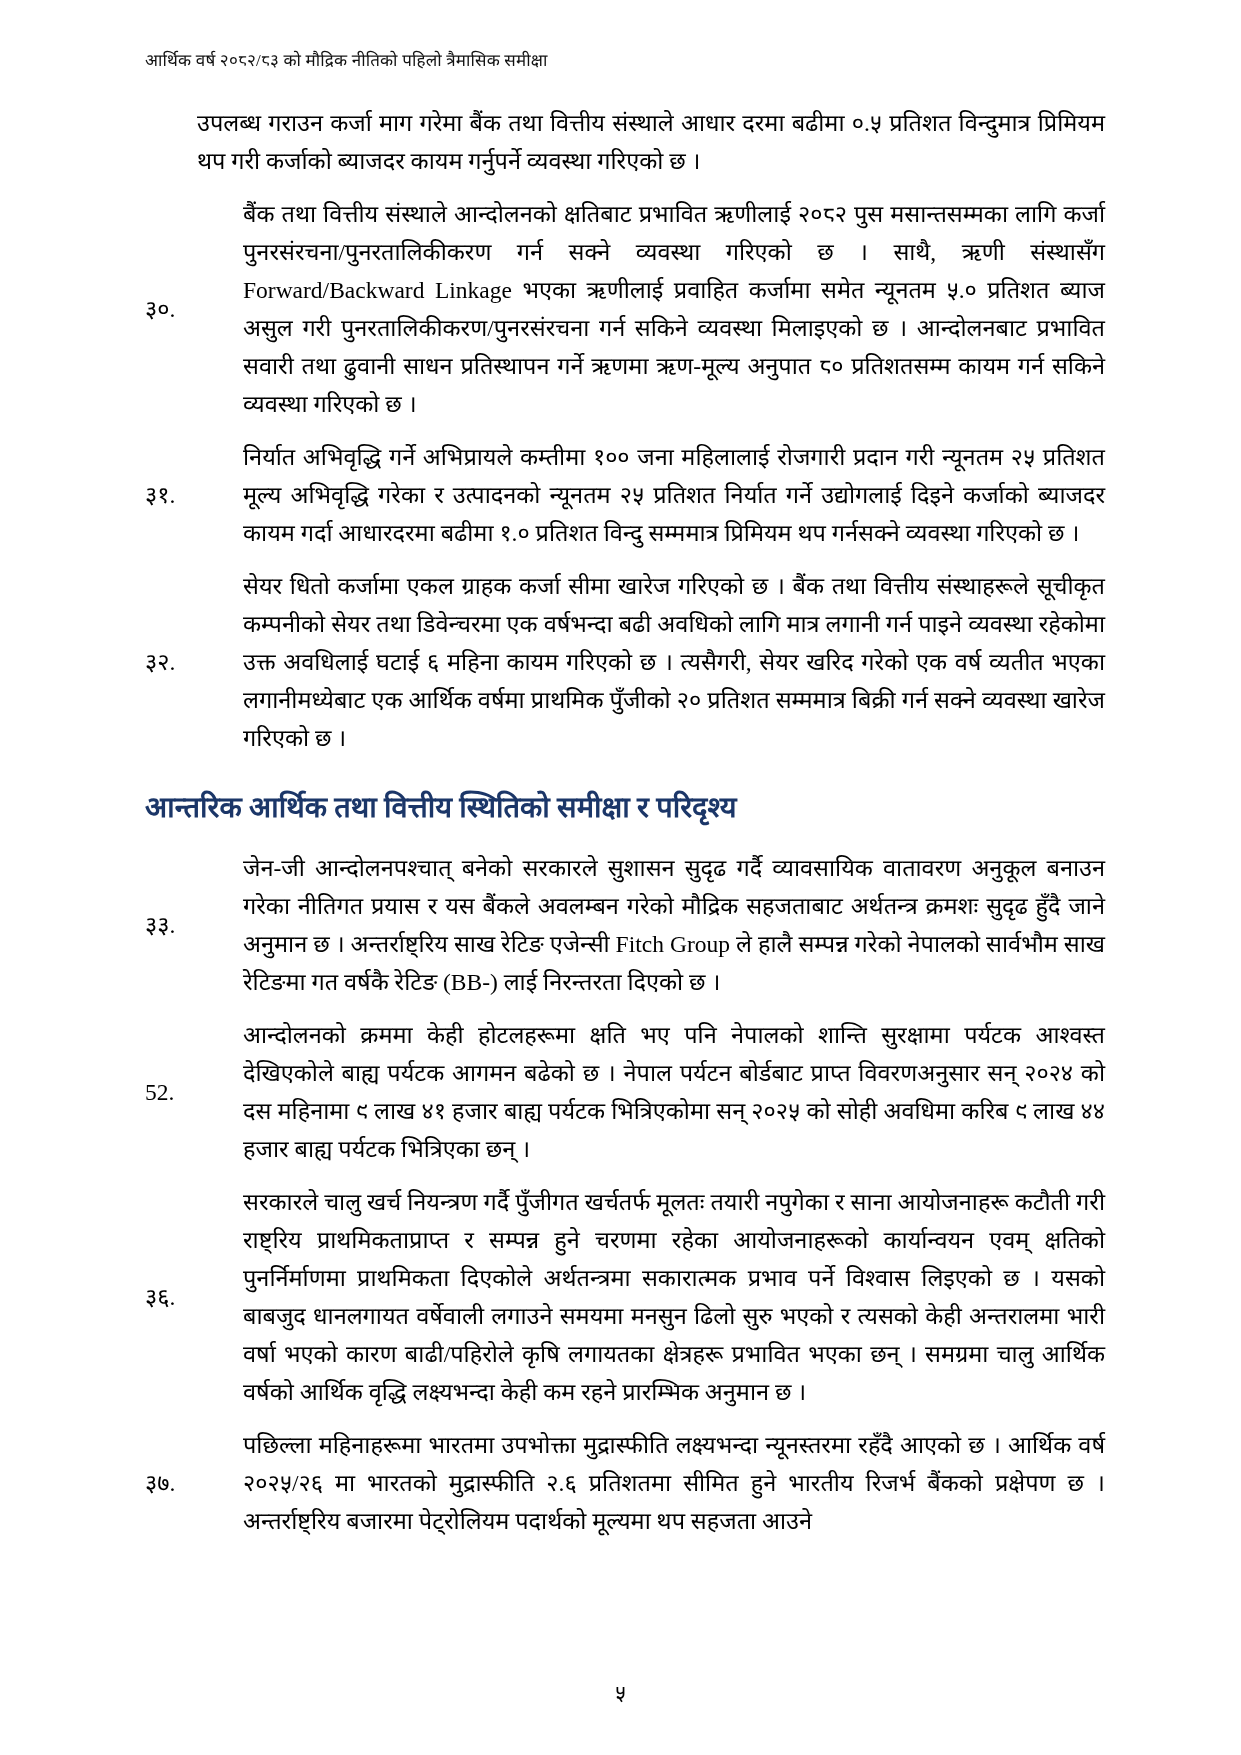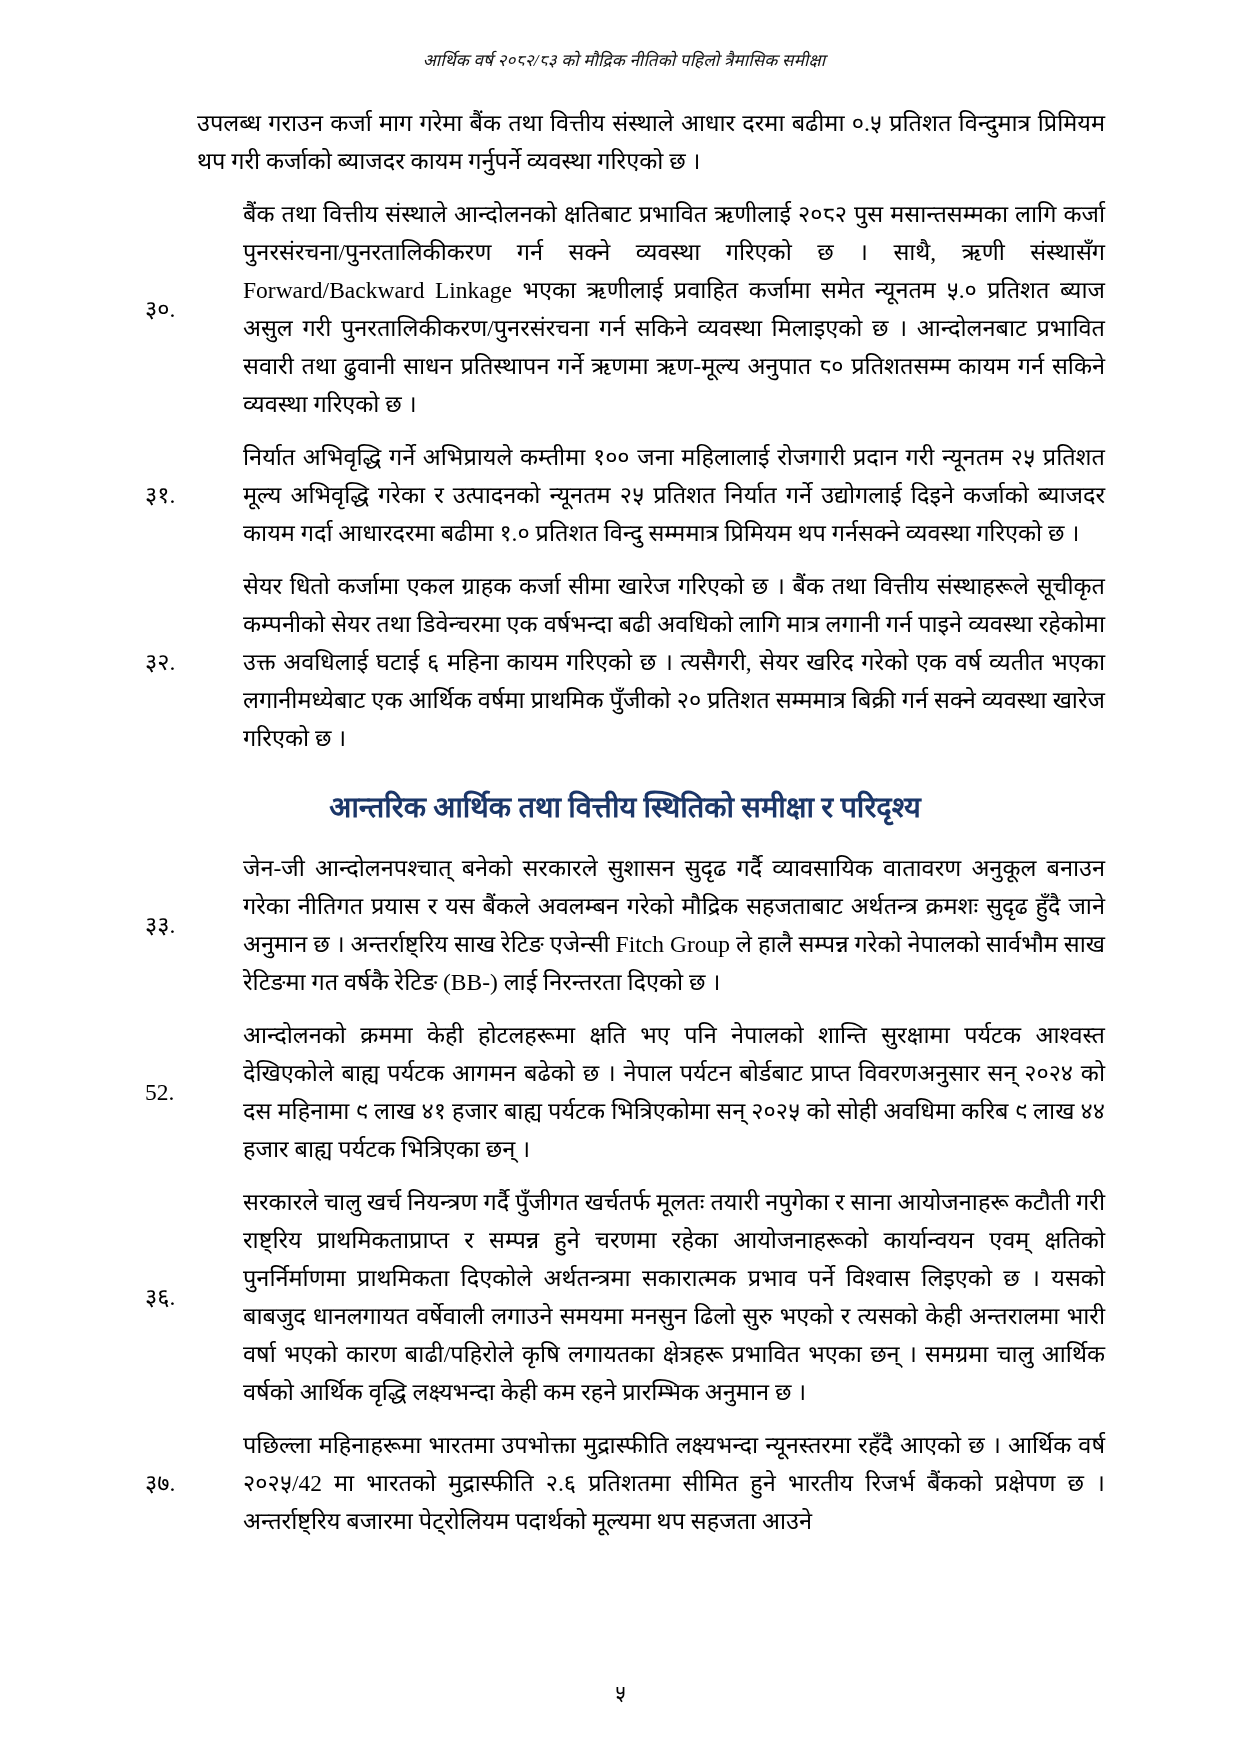--- a/index.html
+++ b/index.html
@@ -14,23 +14,22 @@
     background: #ffffff;
     font-family: "Liberation Serif", "DejaVu Serif", serif;
     color: #000000;
     overflow: hidden;
   }
   .running-header {
     position: absolute;
     top: 48px;
     left: 145px;
     width: 958px;
-    text-align: center;
+    text-align: left;
     font-size: 17px;
-    font-style: italic;
     color: #111111;
     letter-spacing: 0.2px;
   }
   .content {
     position: absolute;
     top: 104px;
     left: 145px;
     width: 960px;
   }
   .para {
@@ -50,21 +49,21 @@
     margin-left: 46px;
   }
   .para.continuation .txt {
     margin-left: 52px;
   }
   .section-heading {
     margin: 30px 0 22px 0;
     font-size: 29px;
     font-weight: bold;
     line-height: 40px;
-    text-align: center;
+    text-align: left;
   }
   .page-number {
     position: absolute;
     top: 1678px;
     left: 0;
     width: 100%;
     text-align: center;
     font-size: 21px;
     color: #000000;
   }
@@ -110,20 +109,20 @@
     </div>
 
 
     <div class="para">
       <div class="num">३६.</div>
       <div class="txt">सरकारले चालु खर्च नियन्त्रण गर्दै पुँजीगत खर्चतर्फ मूलतः तयारी नपुगेका र साना आयोजनाहरू कटौती गरी राष्ट्रिय प्राथमिकताप्राप्त र सम्पन्न हुने चरणमा रहेका आयोजनाहरूको कार्यान्वयन एवम् क्षतिको पुनर्निर्माणमा प्राथमिकता दिएकोले अर्थतन्त्रमा सकारात्मक प्रभाव पर्ने विश्वास लिइएको छ । यसको बाबजुद धानलगायत वर्षेवाली लगाउने समयमा मनसुन ढिलो सुरु भएको र त्यसको केही अन्तरालमा भारी वर्षा भएको कारण बाढी/पहिरोले कृषि लगायतका क्षेत्रहरू प्रभावित भएका छन् । समग्रमा चालु आर्थिक वर्षको आर्थिक वृद्धि लक्ष्यभन्दा केही कम रहने प्रारम्भिक अनुमान छ ।</div>
     </div>
 
     <div class="para">
       <div class="num">३७.</div>
-      <div class="txt">पछिल्ला महिनाहरूमा भारतमा उपभोक्ता मुद्रास्फीति लक्ष्यभन्दा न्यूनस्तरमा रहँदै आएको छ । आर्थिक वर्ष २०२५/42 मा भारतको मुद्रास्फीति २.६ प्रतिशतमा सीमित हुने भारतीय रिजर्भ बैंकको प्रक्षेपण छ । अन्तर्राष्ट्रिय बजारमा पेट्रोलियम पदार्थको मूल्यमा थप सहजता आउने</div>
+      <div class="txt">पछिल्ला महिनाहरूमा भारतमा उपभोक्ता मुद्रास्फीति लक्ष्यभन्दा न्यूनस्तरमा रहँदै आएको छ । आर्थिक वर्ष २०२५/२६ मा भारतको मुद्रास्फीति २.६ प्रतिशतमा सीमित हुने भारतीय रिजर्भ बैंकको प्रक्षेपण छ । अन्तर्राष्ट्रिय बजारमा पेट्रोलियम पदार्थको मूल्यमा थप सहजता आउने</div>
     </div>
 
   </div>
 
   <div class="page-number">५</div>
 
 </div>
 
 </body></html>

